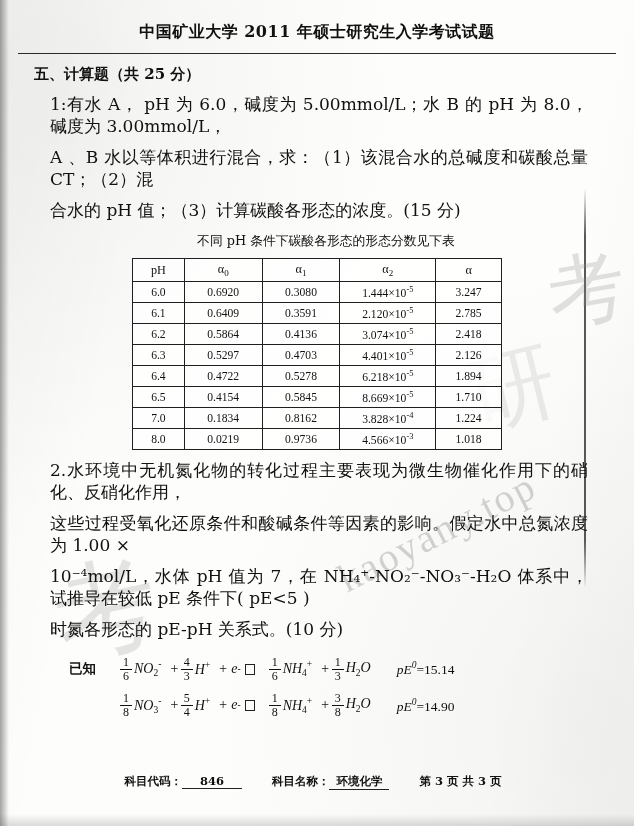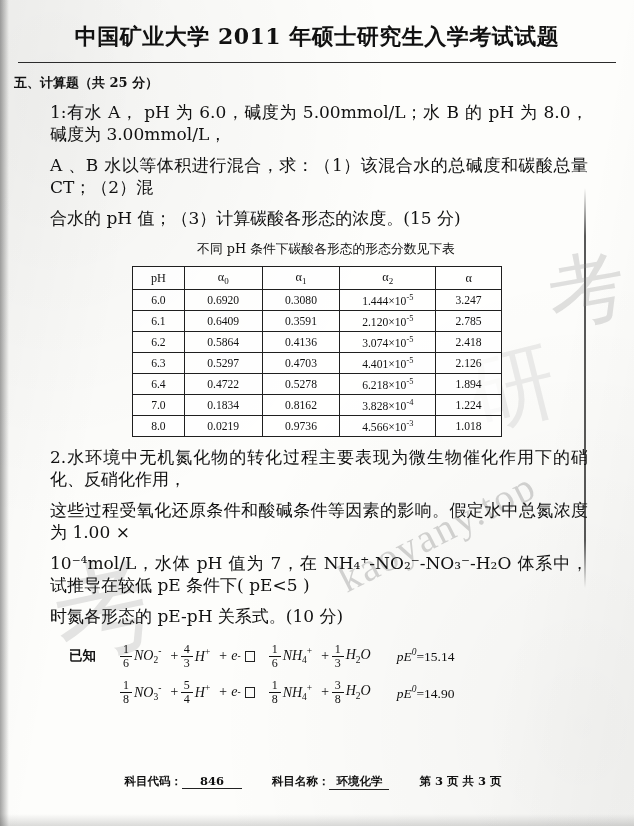--- a/index.html
+++ b/index.html
@@ -93,43 +93,43 @@
   }
 
   .content {
     position: relative;
     z-index: 3;
     padding: 0;
   }
 
   .title {
     text-align: center;
-    font-size: 22px;
+    font-size: 16px;
     font-weight: bold;
     letter-spacing: 0.5px;
     margin-top: 22px;
     font-family: "DejaVu Serif", serif;
   }
   .subtitle {
     text-align: center;
     font-size: 14.5px;
     font-weight: bold;
     margin-top: 14px;
     font-family: "DejaVu Serif", serif;
   }
   .subtitle .sp { display: inline-block; width: 14px; }
 
   .rule {
     margin: 10px 18px 0 18px;
     border-top: 1.4px solid #2b2b2b;
   }
 
   .section-head {
-    margin: 11px 0 0 14px;
-    font-size: 13px;
+    margin: 11px 0 0 34px;
+    font-size: 15px;
     font-weight: bold;
     font-family: "DejaVu Serif", serif;
   }
 
   .q {
     margin: 9px 46px 0 50px;
     font-size: 17px;
     line-height: 22px;
     text-align: justify;
     font-family: "DejaVu Serif", serif;
@@ -324,20 +324,27 @@
               <td>2.126</td>
             </tr>
             <tr>
               <td>6.4</td>
               <td>0.4722</td>
               <td>0.5278</td>
               <td class="sci"><span>6.218×10</span><sup>-5</sup></td>
               <td>1.894</td>
             </tr>
             <tr>
+              <td>6.5</td>
+              <td>0.4154</td>
+              <td>0.5845</td>
+              <td class="sci"><span>8.669×10</span><sup>-5</sup></td>
+              <td>1.710</td>
+            </tr>
+            <tr>
               <td>7.0</td>
               <td>0.1834</td>
               <td>0.8162</td>
               <td class="sci"><span>3.828×10</span><sup>-4</sup></td>
               <td>1.224</td>
             </tr>
             <tr>
               <td>8.0</td>
               <td>0.0219</td>
               <td>0.9736</td>

